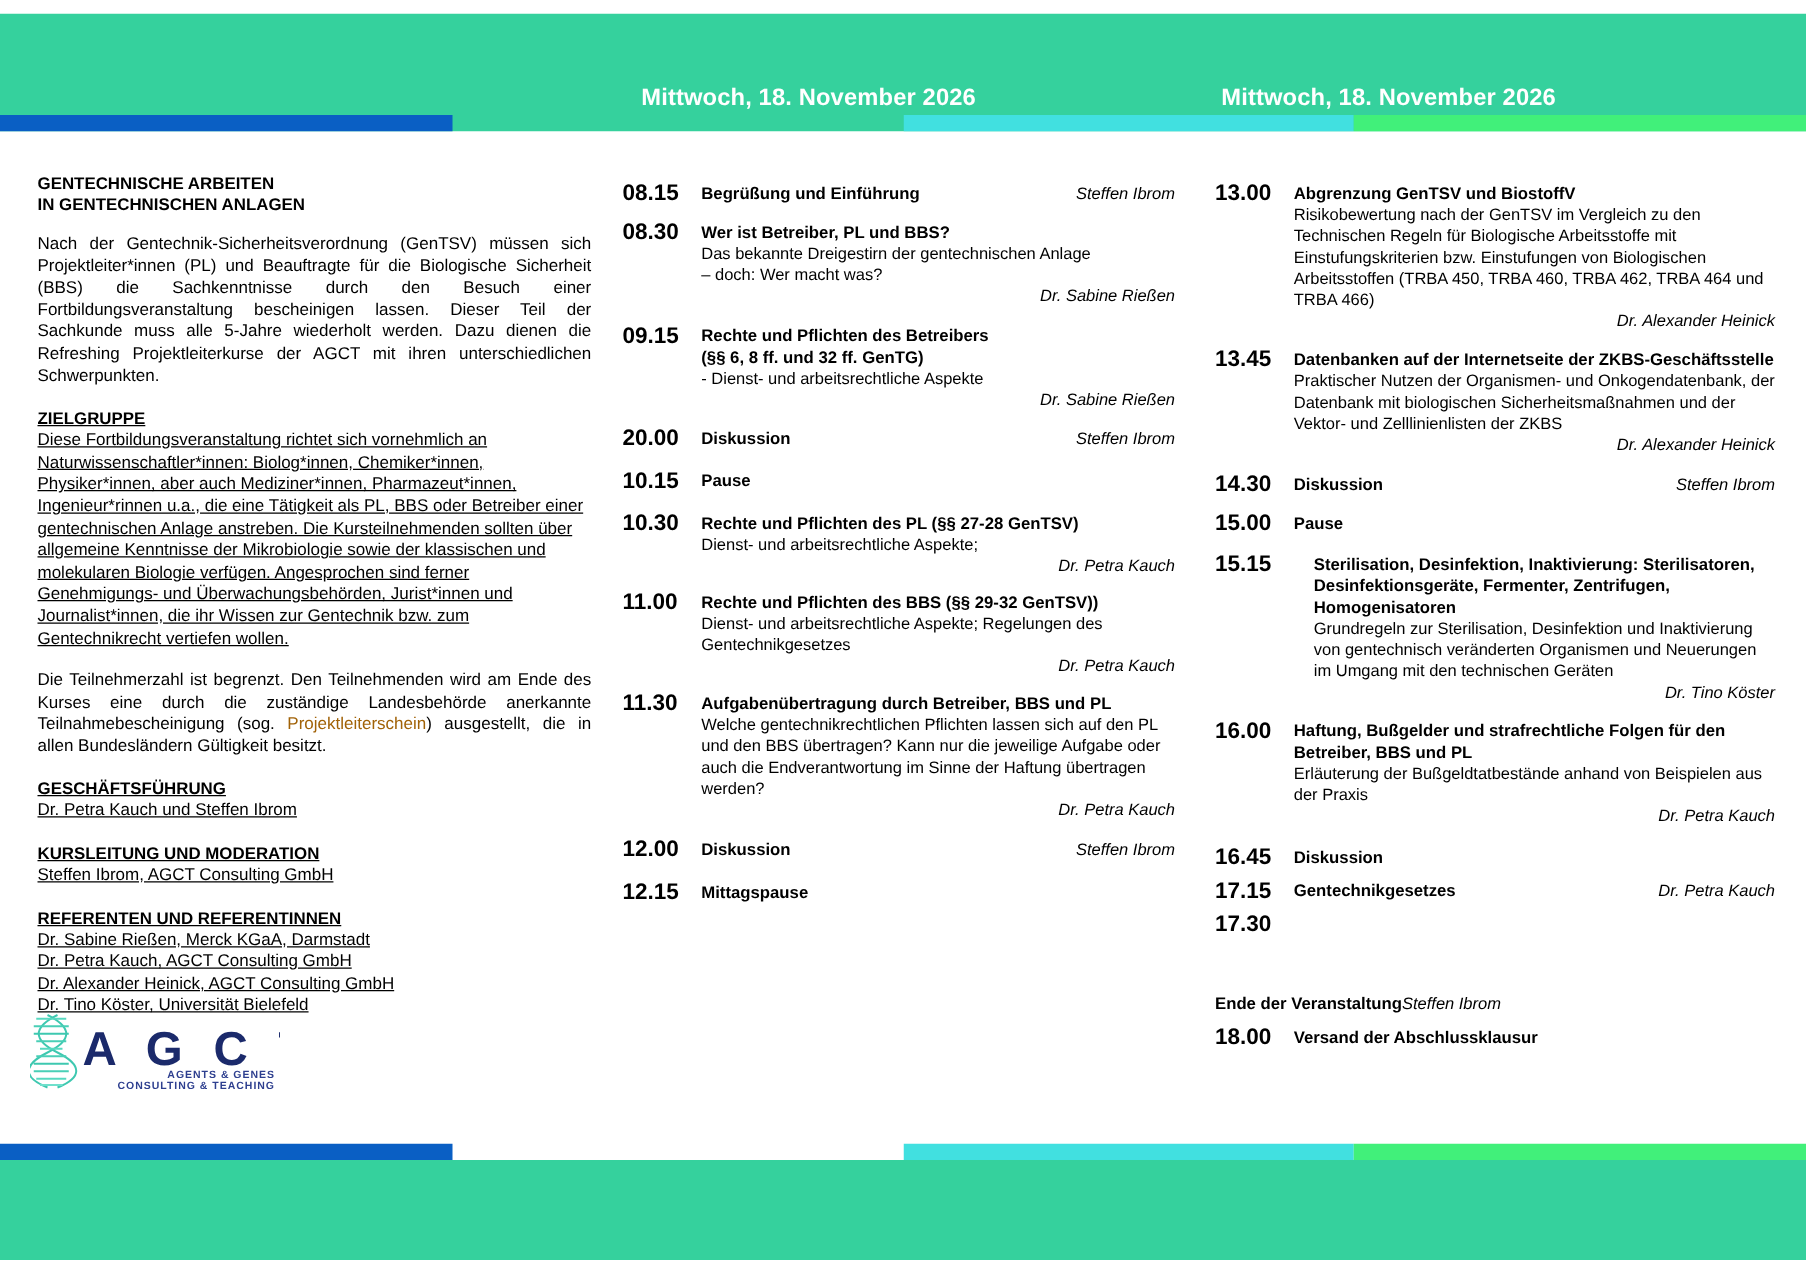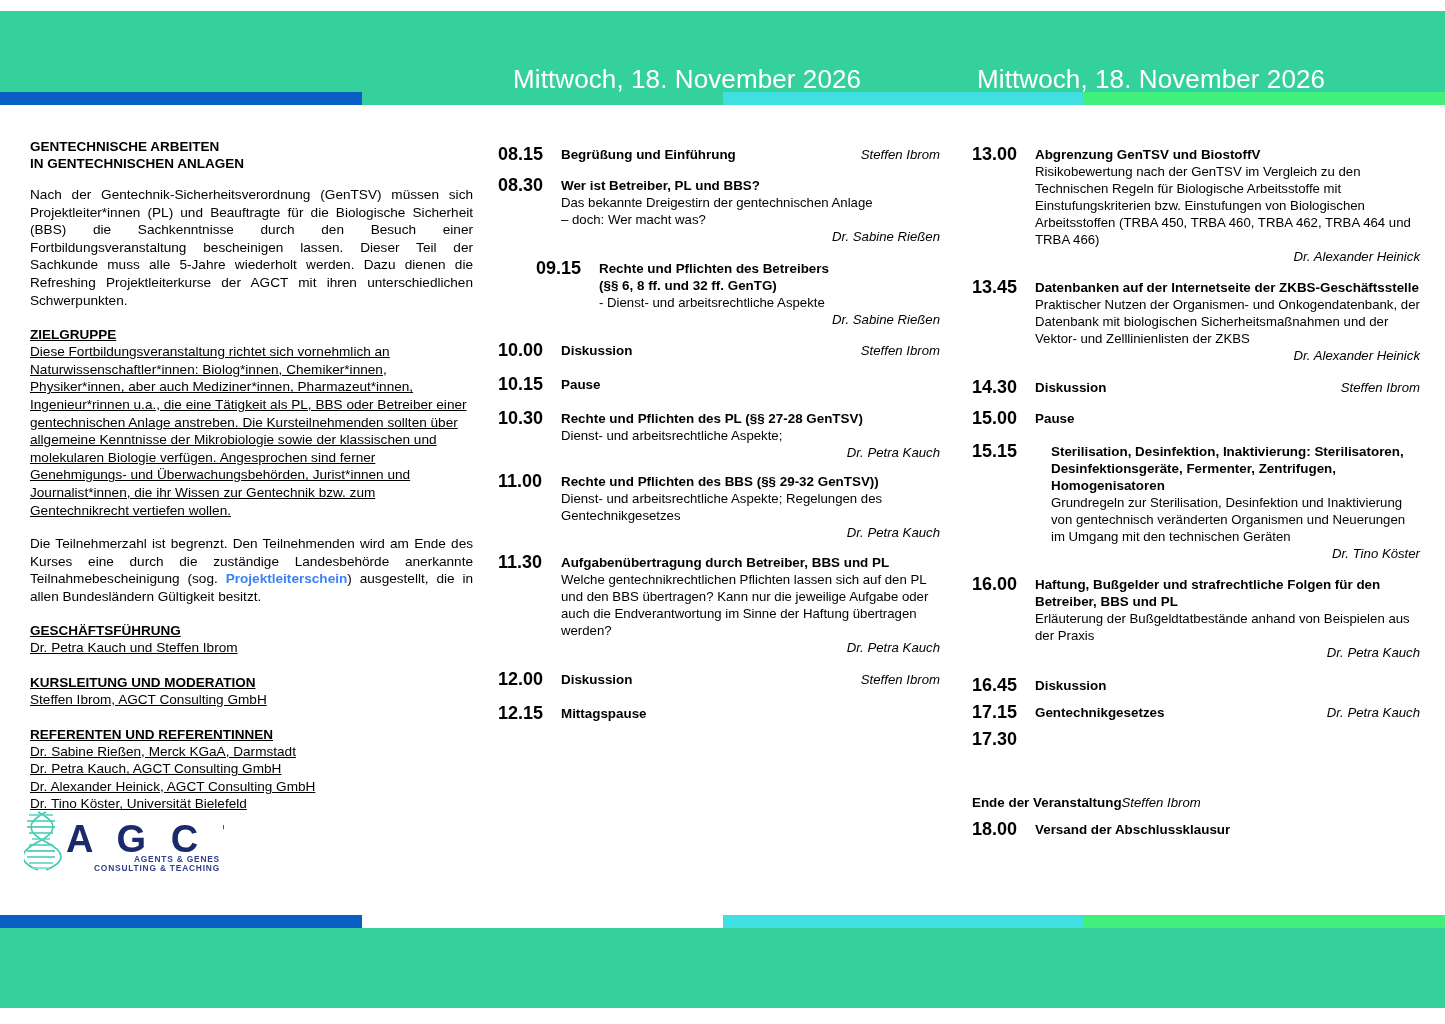--- a/index.html
+++ b/index.html
@@ -21,22 +21,22 @@
     position: absolute;
     left: 0;
     top: 11px;
     width: 1445px;
     height: 94px;
     background: #35d19d;
   }
   .header-title {
     position: absolute;
     color: #ffffff;
-    font-weight: normal;
-    font-size: 26px;
+    font-weight: bold;
+    font-size: 19px;
     line-height: 26px;
     letter-spacing: 0.1px;
     white-space: pre-line;
   }
   .header-title.vormittag { left: 513px; top: 29px; }
   .header-title.nachmittag { left: 977px; top: 29px; }
 
   .accent-bar {
     position: absolute;
     height: 13px;
@@ -101,22 +101,22 @@
   .para {
     font-size: 13.6px;
     line-height: 17.6px;
     text-align: justify;
     margin: 0;
   }
   .para.spaced-top { margin-top: 16px; }
   .sec-block { margin-top: 17px; text-decoration: underline; }
   .sec-block .para { text-align: left; }
   .link-blue {
-    color: #3b82f6;
-    font-weight: bold;
+    color: #a16207;
+    font-weight: normal;
   }
 
   
   .logo {
     position: absolute;
     left: 24px;
     top: 810px;
     width: 200px;
     height: 62px;
   }
@@ -248,31 +248,31 @@
     </div>
     <div class="sched-row" style="margin-top: 14px;">
       <div class="sched-time">08.30</div>
       <div class="sched-body">
         <div class="sched-title" style="white-space: pre-line;">Wer ist Betreiber, PL und BBS?</div>
         <div class="sched-desc">Das bekannte Dreigestirn der gentechnischen Anlage
 – doch: Wer macht was?</div>
         <div class="sched-speaker">Dr. Sabine Rießen</div>
       </div>
     </div>
-    <div class="sched-row" style="margin-top: 15px; margin-left: 38px;">
+    <div class="sched-row" style="margin-top: 15px;">
       <div class="sched-time">09.15</div>
       <div class="sched-body">
         <div class="sched-title" style="white-space: pre-line;">Rechte und Pflichten des Betreibers
 (§§ 6, 8 ff. und 32 ff. GenTG)</div>
         <div class="sched-desc">- Dienst- und arbeitsrechtliche Aspekte</div>
         <div class="sched-speaker">Dr. Sabine Rießen</div>
       </div>
     </div>
     <div class="sched-row" style="margin-top: 14px;">
-      <div class="sched-time">10.00</div>
+      <div class="sched-time">20.00</div>
       <div class="sched-body">
         <div class="sched-inline">
           <div class="sched-title" style="white-space: pre-line;">Diskussion</div>
           <div class="sched-speaker">Steffen Ibrom</div>
         </div>
       </div>
     </div>
     <div class="sched-row" style="margin-top: 17px;">
       <div class="sched-time">10.15</div>
       <div class="sched-body">

